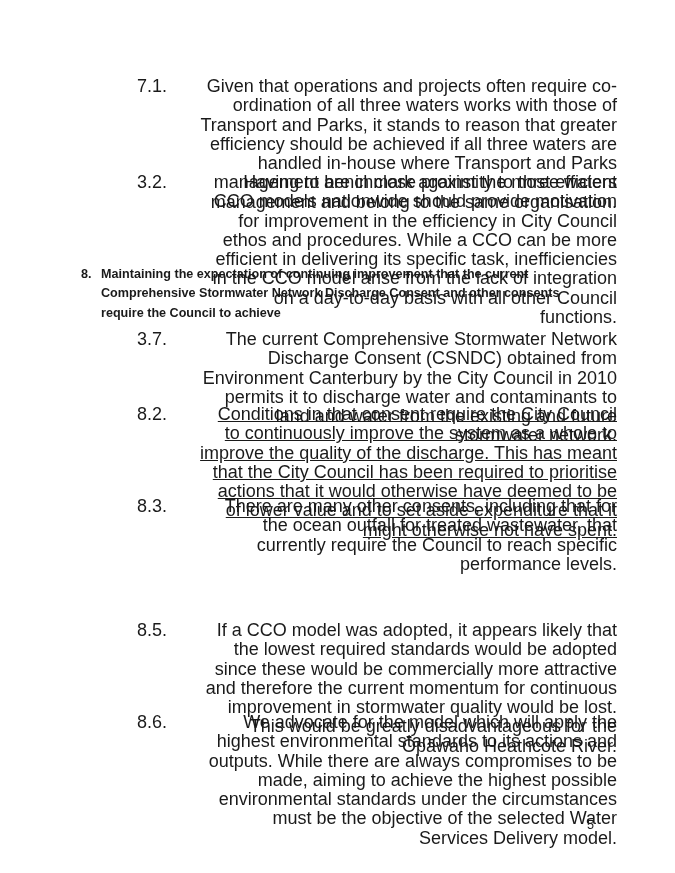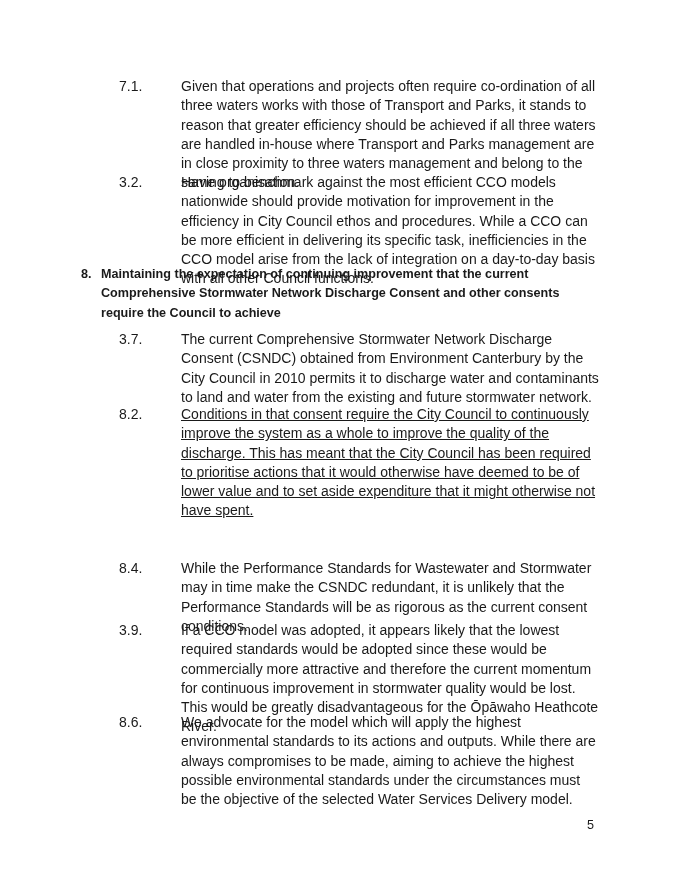--- a/index.html
+++ b/index.html
@@ -16,24 +16,25 @@
       color: #1a1a1a;
     }
     .page {
       position: absolute;
       left: 0; top: 0;
       width: 675px;
       height: 873px;
     }
     .para {
       position: absolute;
-      left: 119px;
+      left: 137px;
       width: 480px;
-      font-size: 14px;
+      font-size: 18px;
       line-height: 19.3px;
+      text-align: right;
     }
     .para .num {
       position: absolute;
       left: 0;
       top: 0;
     }
     .para .text {
       display: block;
       margin-left: 62px;
     }
@@ -85,28 +86,28 @@
   <div class="para" style="top:330px;">
     <span class="num">3.7.</span>
     <span class="text">The current Comprehensive Stormwater Network Discharge Consent (CSNDC) obtained from Environment Canterbury by the City Council in 2010 permits it to discharge water and contaminants to land and water from the existing and future stormwater network.</span>
   </div>
 
   <div class="para" style="top:405px;text-decoration:underline;">
     <span class="num">8.2.</span>
     <span class="text">Conditions in that consent require the City Council to continuously improve the system as a whole to improve the quality of the discharge.  This has meant that the City Council has been required to prioritise actions that it would otherwise have deemed to be of lower value and to set aside expenditure that it might otherwise not have spent.</span>
   </div>
 
-
-  <div class="para" style="top:559px;">
-    <span class="num">8.4.</span>
-    <span class="text">While the Performance Standards for Wastewater and Stormwater may in time make the CSNDC redundant, it is unlikely that the Performance Standards will be as rigorous as the current consent conditions.</span>
+  <div class="para" style="top:497px;">
+    <span class="num">8.3.</span>
+    <span class="text">There are many other consents, including that for the ocean outfall for treated wastewater, that currently require the Council to reach specific performance levels.</span>
   </div>
 
+
   <div class="para" style="top:621px;">
-    <span class="num">3.9.</span>
+    <span class="num">8.5.</span>
     <span class="text">If a CCO model was adopted, it appears likely that the lowest required standards would be adopted since these would be commercially more attractive and therefore the current momentum for continuous improvement in stormwater quality would be lost. This would be greatly disadvantageous for the Ōpāwaho Heathcote River.</span>
   </div>
 
   <div class="para" style="top:713px;">
     <span class="num">8.6.</span>
     <span class="text">We advocate for the model which will apply the highest environmental standards to its actions and outputs.  While there are always compromises to be made, aiming to achieve the highest possible environmental standards under the circumstances must be the objective of the selected Water Services Delivery model.</span>
   </div>
 
   <div class="page-number">5</div>
 

